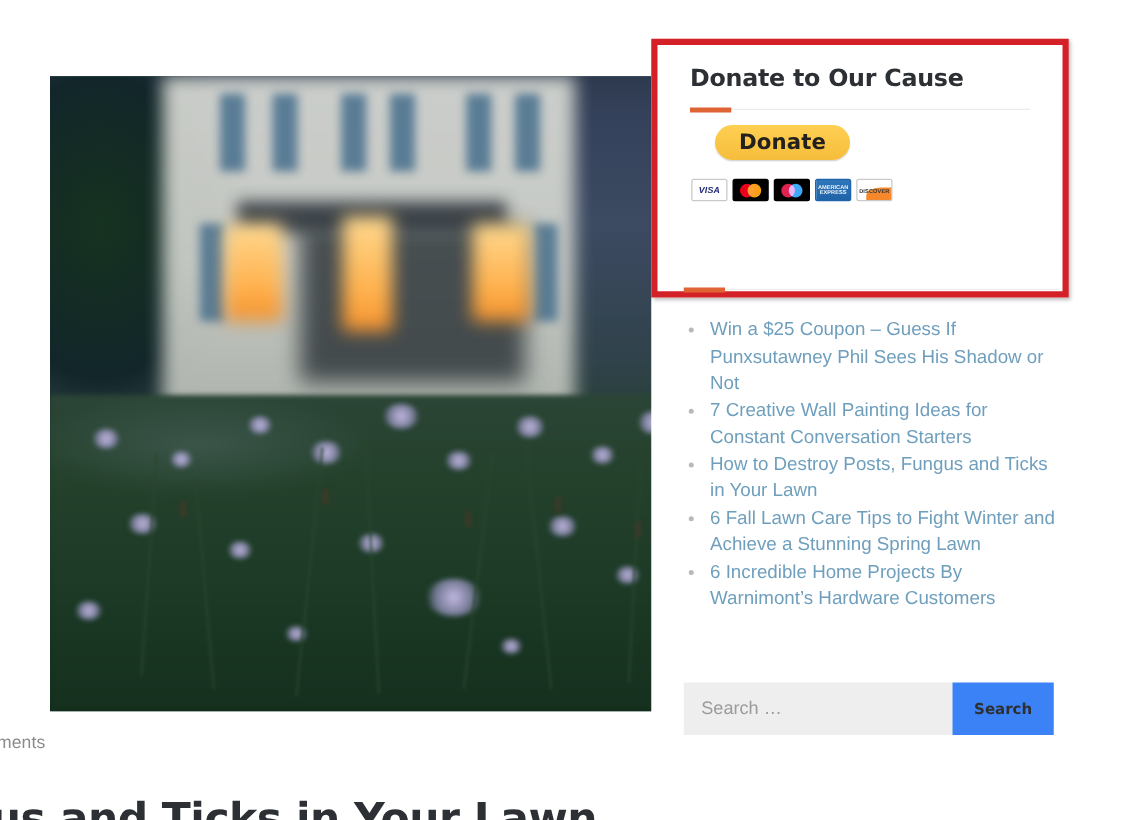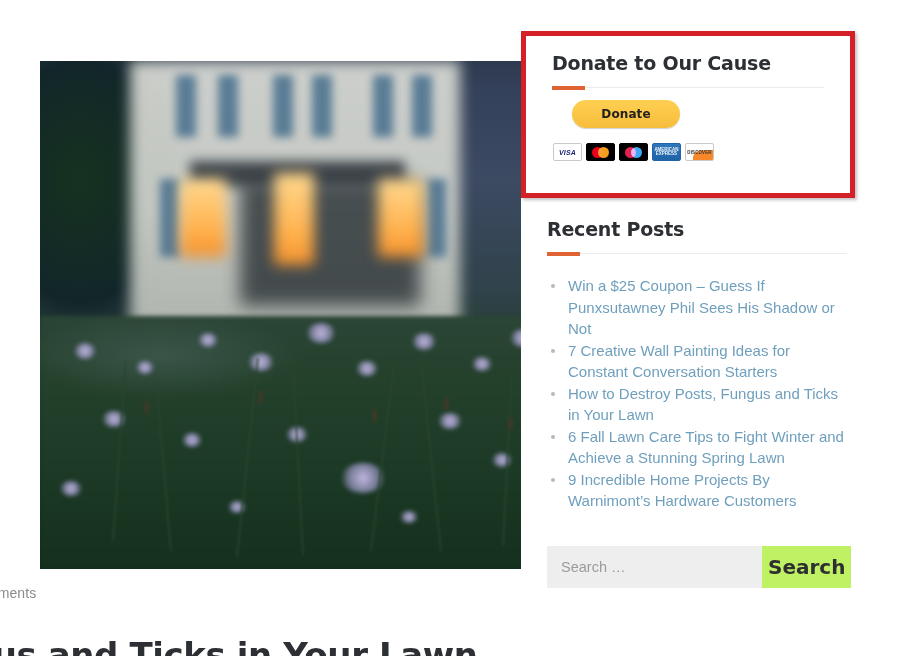--- a/index.html
+++ b/index.html
@@ -150,21 +150,21 @@
     position: absolute;
     left: 521px; top: 0;
     width: 379px; height: 656px;
     background: #ffffff;
   }
 
   
   .donate-widget {
     position: absolute;
     left: 0px; top: 31px;
-    width: 334px; height: 167px;
+    width: 334px; height: 207px;
     border: 5px solid #d42027;
     background: #ffffff;
     box-shadow: 2px 2px 3px rgba(0,0,0,.25);
   }
   .widget-inner { padding: 16px 26px 0 26px; }
 
   .widget-title {
     font-family: "DejaVu Sans", sans-serif;
     font-size: 19px;
     font-weight: bold;
@@ -194,21 +194,21 @@
   .donate-btn {
     display: block;
     margin: 12px 0 15px 20px;
     width: 108px; height: 28px;
     border: none;
     border-radius: 14px;
     background: linear-gradient(to bottom, #ffcf52, #f6bd3b);
     color: #23211e;
     font-family: "DejaVu Sans", sans-serif;
     font-weight: bold;
-    font-size: 12px;
+    font-size: 17px;
     letter-spacing: .1px;
     cursor: pointer;
     box-shadow: 0 1px 1px rgba(0,0,0,.18);
   }
   .card-row {
     display: flex;
     gap: 4px;
     margin: 6px 0 0 1px;
   }
   .card {
@@ -298,25 +298,25 @@
     padding: 0 14px;
     font-size: 14.5px;
     color: #8a8a8a;
     font-family: "Liberation Sans", sans-serif;
     outline: none;
   }
   .search-input::placeholder { color:#9b9b9b; }
   .search-button {
     flex: 0 0 81px;
     border: none;
-    background: #bef264;
+    background: #3b82f6;
     color: #2f2f2f;
     font-family: "DejaVu Sans", sans-serif;
     font-weight: bold;
-    font-size: 20px;
+    font-size: 12px;
     cursor: pointer;
   }
 </style>
 </head>
 <body>
 
 <div class="page">
 
   <div class="article-col">
 
@@ -403,28 +403,27 @@
             </div>
           <div class="card card-disc">
               <div class="band"></div>
               <span>DISCOVER</span>
             </div>
         </div>
       </div>
     </section>
 
     <section class="recent-widget">
-      <h2 class="rp-title">Recent Posts</h2>
       <div class="rule"></div>
       <ul class="rp-list">
         <li><a href="#">Win a $25 Coupon – Guess If Punxsutawney Phil Sees His Shadow or Not</a></li>
         <li><a href="#">7 Creative Wall Painting Ideas for Constant Conversation Starters</a></li>
         <li><a href="#">How to Destroy Posts, Fungus and Ticks in Your Lawn</a></li>
         <li><a href="#">6 Fall Lawn Care Tips to Fight Winter and Achieve a Stunning Spring Lawn</a></li>
-        <li><a href="#">9 Incredible Home Projects By Warnimont’s Hardware Customers</a></li>
+        <li><a href="#">6 Incredible Home Projects By Warnimont’s Hardware Customers</a></li>
       </ul>
     </section>
 
     <form class="search-widget">
       <input class="search-input" type="text" placeholder="Search …" style="">
       <button class="search-button" type="submit">Search</button>
     </form>
 
   </aside>
 </div>

